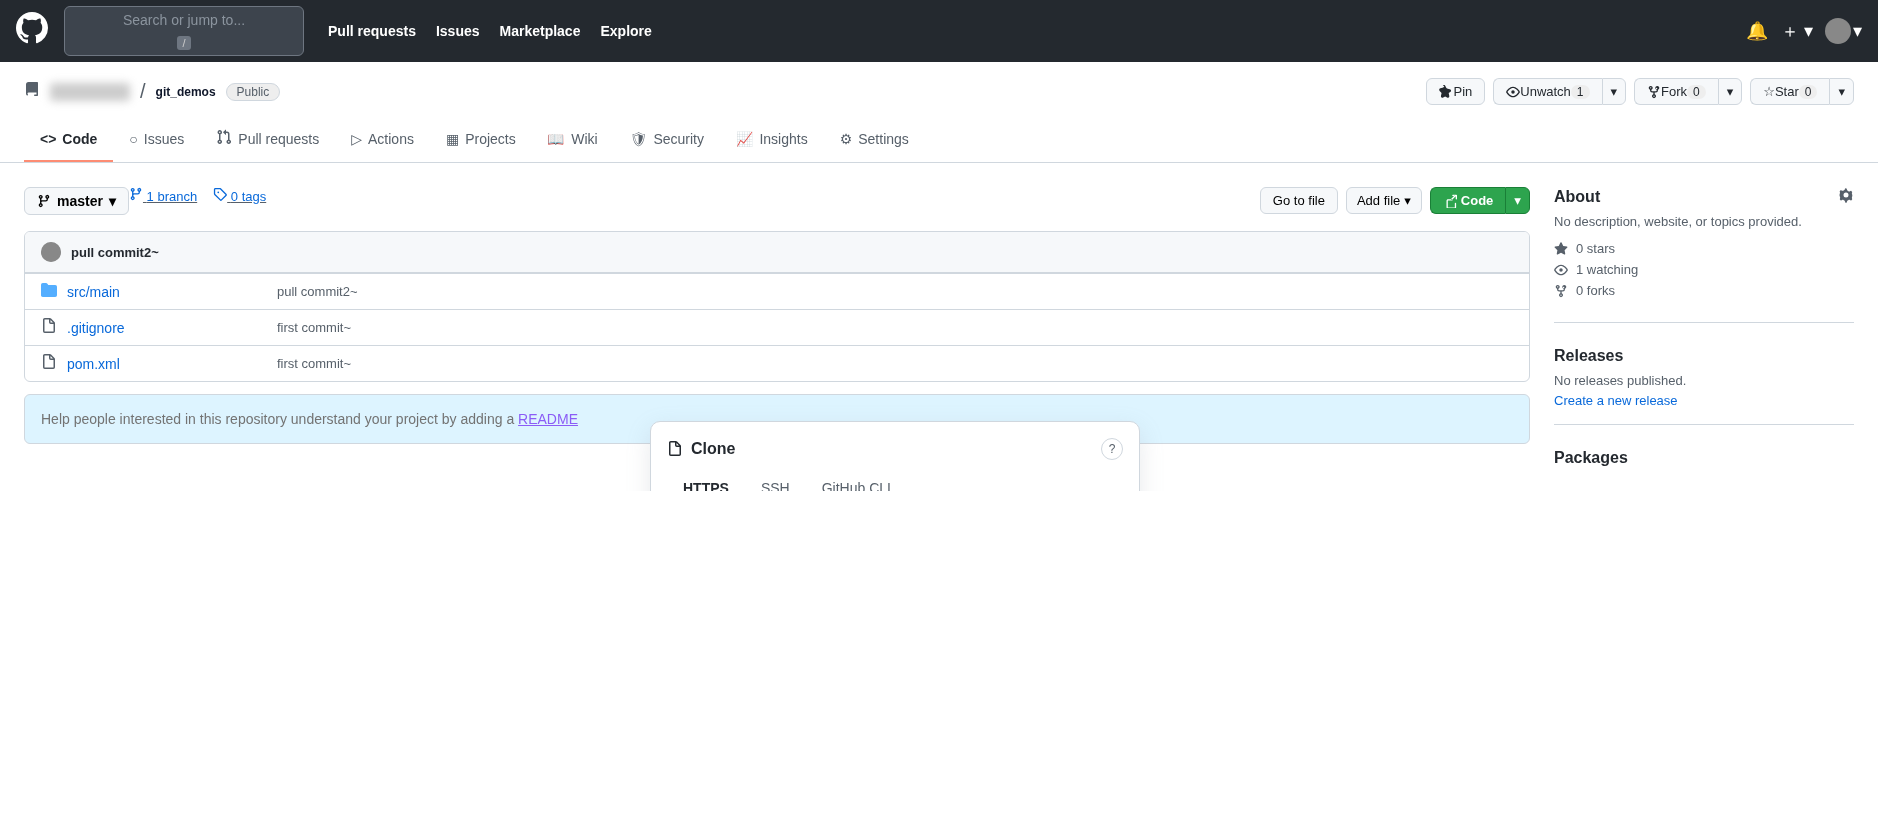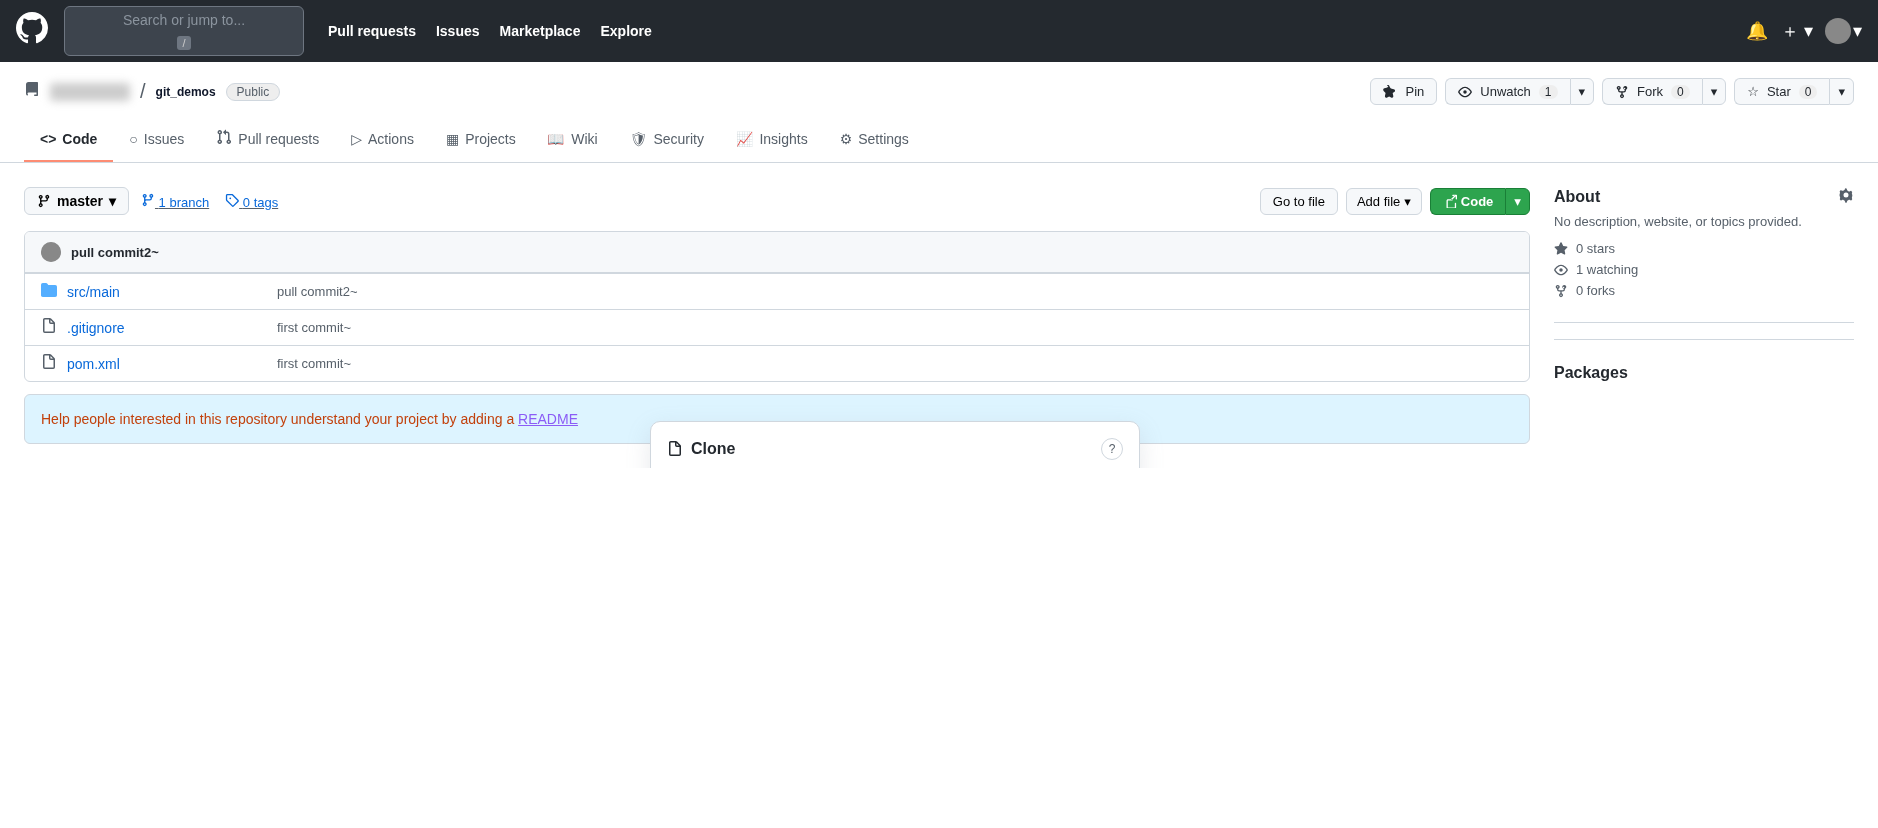--- a/index.html
+++ b/index.html
@@ -16,38 +16,38 @@
     .top-nav-right .icon-btn { background: none; border: none; color: #fff; cursor: pointer; font-size: 18px; display: flex; align-items: center; gap: 2px; }
 
     
     .repo-header { padding: 16px 24px 0 24px; border-bottom: 1px solid #d0d7de; }
     .repo-title-row { display: flex; align-items: center; gap: 10px; margin-bottom: 12px; }
     .repo-icon { color: #57606a; font-size: 16px; }
     .repo-sep { color: #57606a; font-size: 20px; }
     .repo-name { color: #0f172a; font-weight: 600; font-size: 12px; text-decoration: none; }
     .repo-badge { background: #eee; border: 1px solid #d0d7de; border-radius: 20px; padding: 1px 10px; font-size: 12px; color: #57606a; font-weight: 500; }
     .repo-actions { margin-left: auto; display: flex; align-items: center; gap: 8px; }
-    .action-btn { display: flex; align-items: center; gap: 8px; padding: 5px 12px; border: 1px solid #d0d7de; border-radius: 6px; background: #f6f8fa; cursor: pointer; font-size: 13px; color: #24292f; font-weight: 500; text-align: right; }
+    .action-btn { display: flex; align-items: center; gap: 0; padding: 5px 12px; border: 1px solid #d0d7de; border-radius: 6px; background: #f6f8fa; cursor: pointer; font-size: 13px; color: #24292f; font-weight: 500; text-align: right; }
     .action-btn .count { background: #eee; border-radius: 20px; padding: 0 6px; font-size: 12px; }
     .action-btn-split { display: flex; align-items: center; }
     .action-btn-split .main { border-right: none; border-radius: 6px 0 0 6px; }
     .action-btn-split .caret { border-radius: 0 6px 6px 0; padding: 5px 8px; }
 
     
     .repo-tabs { display: flex; gap: 0; }
     .repo-tab { display: flex; align-items: center; gap: 6px; padding: 12px 16px; color: #57606a; text-decoration: none; font-size: 14px; border-bottom: 2px solid transparent; cursor: pointer; }
     .repo-tab.active { color: #24292f; border-bottom-color: #fd8c73; font-weight: 600; }
 
     
     .main-content { display: flex; gap: 24px; padding: 24px 24px; }
     .main-left { flex: 1; min-width: 0; }
     .main-right { width: 300px; flex-shrink: 0; }
 
     
-    .branch-bar { display: flex; align-items: center; gap: 12px; margin-bottom: 16px; }
+    .branch-bar { display: flex; align-items: flex-start; gap: 0; margin-bottom: 16px; }
     .branch-btn { display: flex; align-items: center; gap: 6px; padding: 5px 12px; border: 1px solid #d0d7de; border-radius: 6px; background: #f6f8fa; cursor: pointer; font-weight: 600; font-size: 14px; }
     .branch-meta { display: flex; align-items: center; gap: 16px; color: #57606a; font-size: 13px; text-decoration: underline; }
     .branch-meta a { color: #0969da; text-decoration: none; }
     .branch-bar-right { margin-left: auto; display: flex; align-items: center; gap: 8px; }
     .go-to-file-btn { padding: 5px 12px; border: 1px solid #d0d7de; border-radius: 6px; background: #f6f8fa; cursor: pointer; font-size: 13px; font-weight: 500; }
     .add-file-btn { display: flex; align-items: center; gap: 4px; padding: 5px 10px; border: 1px solid #d0d7de; border-radius: 6px; background: #f6f8fa; cursor: pointer; font-size: 13px; font-weight: 500; }
     .code-btn-split { display: flex; align-items: center; }
     .code-btn-split .main-part { background: #2da44e; color: #fff; border: 1px solid #1a7f37; border-right: none; border-radius: 6px 0 0 6px; padding: 5px 12px; font-weight: 600; font-size: 13px; cursor: pointer; display: flex; align-items: center; gap: 4px; }
     .code-btn-split .caret-part { background: #2da44e; color: #fff; border: 1px solid #1a7f37; border-radius: 0 6px 6px 0; padding: 5px 8px; cursor: pointer; }
 
@@ -56,21 +56,21 @@
     .file-table-header { display: flex; align-items: center; gap: 10px; padding: 10px 16px; background: #f6f8fa; border-bottom: 1px solid #d0d7de; }
     .file-table-header .avatar { width: 20px; height: 20px; border-radius: 50%; background: #888; display: flex; align-items: center; justify-content: center; overflow: hidden; }
     .commit-msg { font-weight: 600; font-size: 13px; color: #24292f; }
     .file-row { display: flex; align-items: center; gap: 10px; padding: 8px 16px; border-top: 1px solid #d0d7de; }
     .file-icon { color: #57606a; font-size: 14px; width: 16px; }
     .file-name { color: #0969da; text-decoration: none; font-size: 14px; flex: 0 0 200px; }
     .file-commit { color: #57606a; font-size: 13px; flex: 1; }
 
     
     .add-readme { background: #ddf4ff; border: 1px solid #d0d7de; border-radius: 6px; padding: 16px; margin-top: 12px; }
-    .add-readme-text { color: #c2410c; font-size: 14px; }
+    .add-readme-text { color: #737373; font-size: 14px; }
 
     
     .clone-overlay { position: absolute; top: 258px; left: 650px; width: 490px; background: #fff; border: 1px solid #d0d7de; border-radius: 10px; box-shadow: 0 8px 24px rgba(140,149,159,0.2); z-index: 100; padding: 16px; }
     .clone-header { display: flex; align-items: center; justify-content: space-between; margin-bottom: 12px; }
     .clone-title { font-weight: 600; font-size: 16px; display: flex; align-items: center; gap: 8px; }
     .clone-tabs { display: flex; gap: 0; border-bottom: 1px solid #d0d7de; margin-bottom: 12px; }
     .clone-tab { padding: 8px 16px; cursor: pointer; font-size: 14px; color: #57606a; border-bottom: 2px solid transparent; font-weight: 500; }
     .clone-tab.active { color: #24292f; border-bottom-color: #fd8c73; font-weight: 600; }
     .clone-url-box { display: flex; align-items: center; border: 2px solid #e0534a; border-radius: 6px; overflow: hidden; margin-bottom: 8px; }
     .clone-url-input { flex: 1; padding: 6px 10px; border: none; outline: none; font-size: 13px; color: #24292f; background: #fff; font-family: monospace; }
@@ -335,20 +335,25 @@
         </div>
         <div class="about-stat">
           <svg width="14" height="14" viewBox="0 0 16 16" fill="currentColor">
               <path fill-rule="evenodd" d="M5 3.25a.75.75 0 11-1.5 0 .75.75 0 011.5 0zm0 2.122a2.25 2.25 0 10-1.5 0v.878A2.25 2.25 0 005.75 8.5h1.5v2.128a2.251 2.251 0 101.5 0V8.5h1.5a2.25 2.25 0 002.25-2.25v-.878a2.25 2.25 0 10-1.5 0v.878a.75.75 0 01-.75.75h-4.5A.75.75 0 015 6.25v-.878zm3.75 7.378a.75.75 0 11-1.5 0 .75.75 0 011.5 0zm3-8.75a.75.75 0 11-1.5 0 .75.75 0 011.5 0z"></path>
             </svg>
           <span>0 forks</span>
         </div>
       </div>
     </div>
     <hr class="section-divider">
+    <div class="releases-section">
+      <h3 class="releases-title">Releases</h3>
+      <p class="releases-desc">No releases published.</p>
+      <a href="#" class="releases-link">Create a new release</a>
+    </div>
     <hr class="section-divider">
     <div>
       <h3 class="packages-title">Packages</h3>
     </div>
   </div>
 
   <div class="clone-overlay">
     <div class="clone-header">
       <div class="clone-title">
         <svg width="16" height="16" viewBox="0 0 16 16" fill="currentColor">

